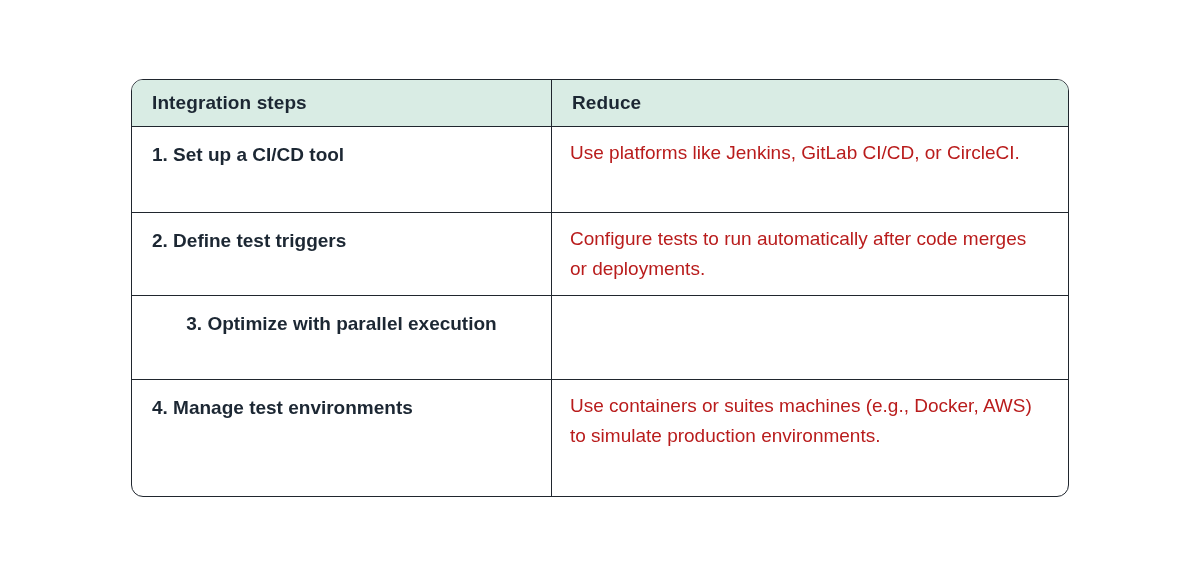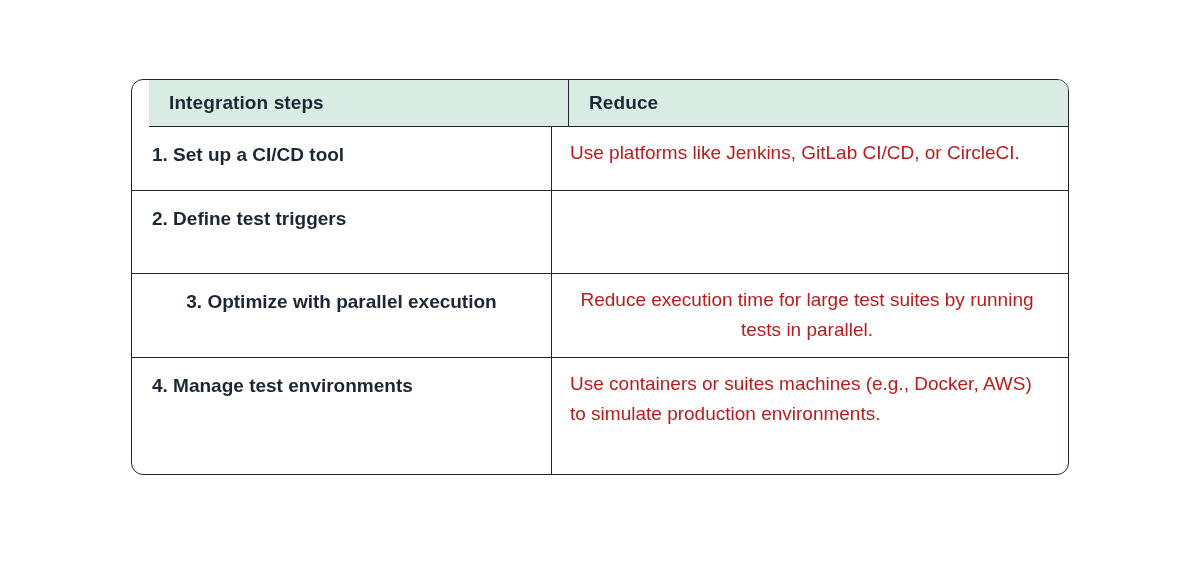--- a/index.html
+++ b/index.html
@@ -30,21 +30,20 @@
     background: #ffffff;
   }
   .row {
     display: flex;
     box-sizing: border-box;
   }
   .header-row {
     height: 47px;
     background: #d9ece4;
     border-bottom: 1px solid #20262e;
-    margin-left: 17px;
   }
   .header-cell {
     display: flex;
     align-items: center;
     box-sizing: border-box;
     padding: 0 20px 0 20px;
     font-size: 19px;
     font-weight: bold;
     color: #1c2733;
     letter-spacing: 0.1px;
@@ -58,21 +57,21 @@
   .col-details {
     flex: 1 1 auto;
     box-sizing: border-box;
   }
   .body-row {
     border-bottom: 1px solid #20262e;
   }
   .body-row.last {
     border-bottom: none;
   }
-  .row-h-1 { height: 64px; }
+  .row-h-1 { height: 86px; }
   .row-h-2 { height: 83px; }
   .row-h-3 { height: 84px; text-align: center; }
   .row-h-4 { height: 116px; }
   .step-cell {
     box-sizing: border-box;
     padding: 13px 20px 0 20px;
     font-size: 19px;
     font-weight: bold;
     color: #1c2733;
     line-height: 30px;
@@ -97,25 +96,25 @@
       <div class="header-cell col-details">Reduce</div>
     </div>
 
     <div class="row body-row row-h-1">
       <div class="step-cell col-steps">1. Set up a CI/CD tool</div>
       <div class="detail-cell col-details">Use platforms like Jenkins, GitLab CI/CD, or CircleCI.</div>
     </div>
 
     <div class="row body-row row-h-2">
       <div class="step-cell col-steps">2. Define test triggers</div>
+      <div class="detail-cell col-details">Configure tests to run automatically after code merges or deployments.</div>
     </div>
 
     <div class="row body-row row-h-3">
       <div class="step-cell col-steps">3. Optimize with parallel execution</div>
-      <div class="detail-cell col-details">Reduce execution time for large test suites by running tests in parallel.</div>
     </div>
 
     <div class="row body-row last row-h-4">
       <div class="step-cell col-steps">4. Manage test environments</div>
       <div class="detail-cell col-details">Use containers or suites machines (e.g., Docker, AWS) to simulate production environments.</div>
     </div>
 
   </div>
 </div>
 

